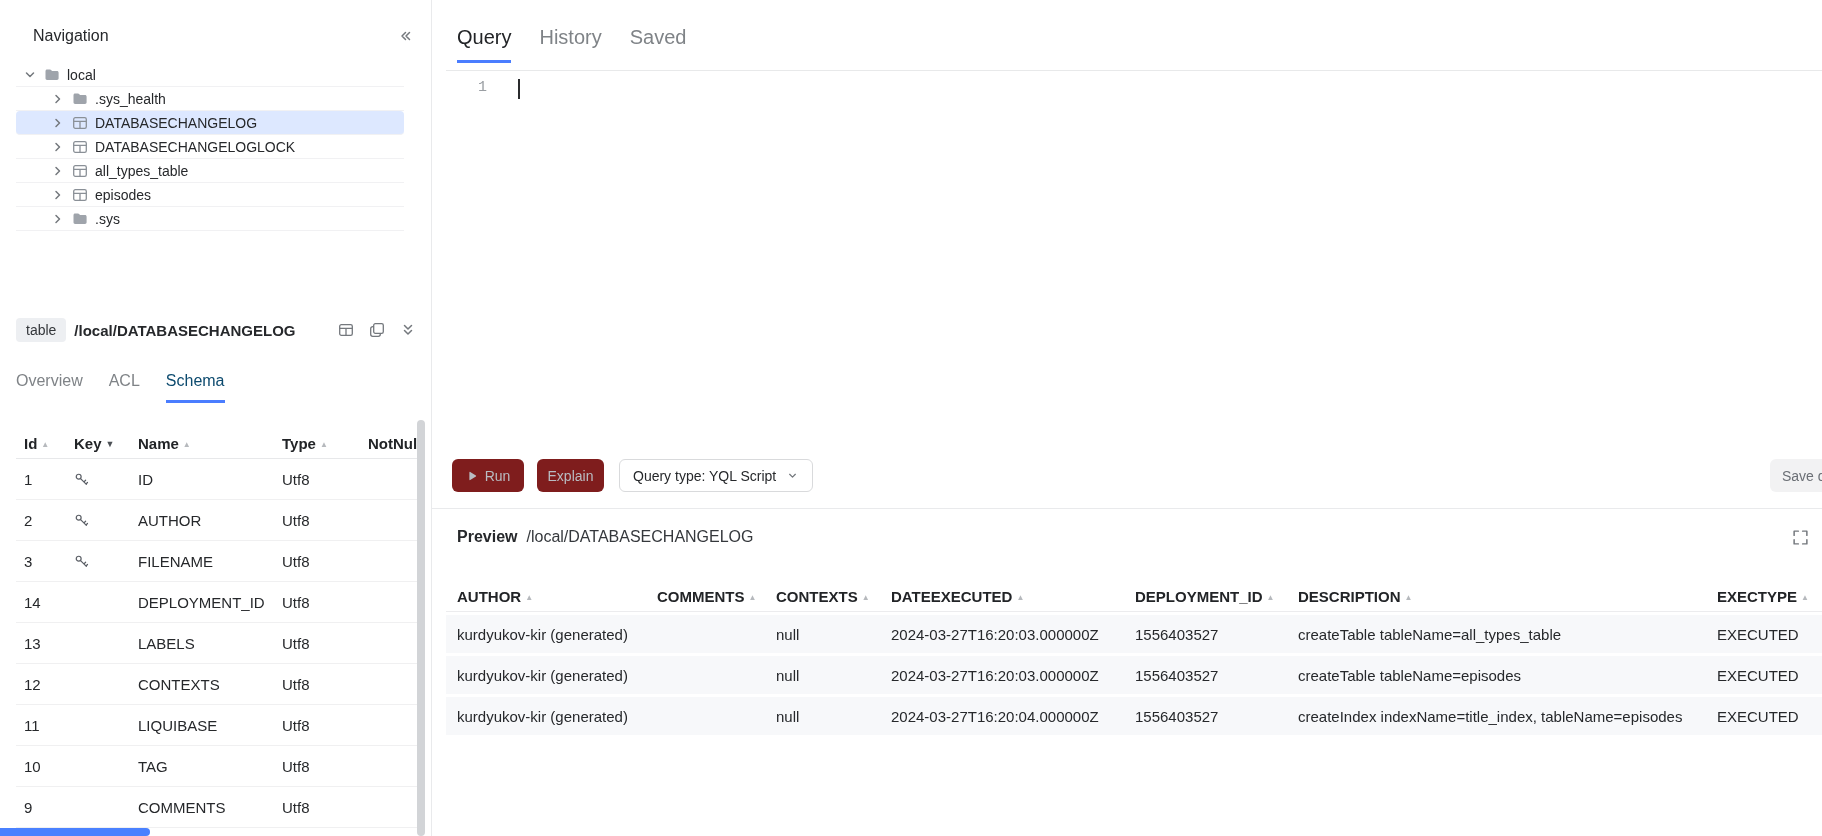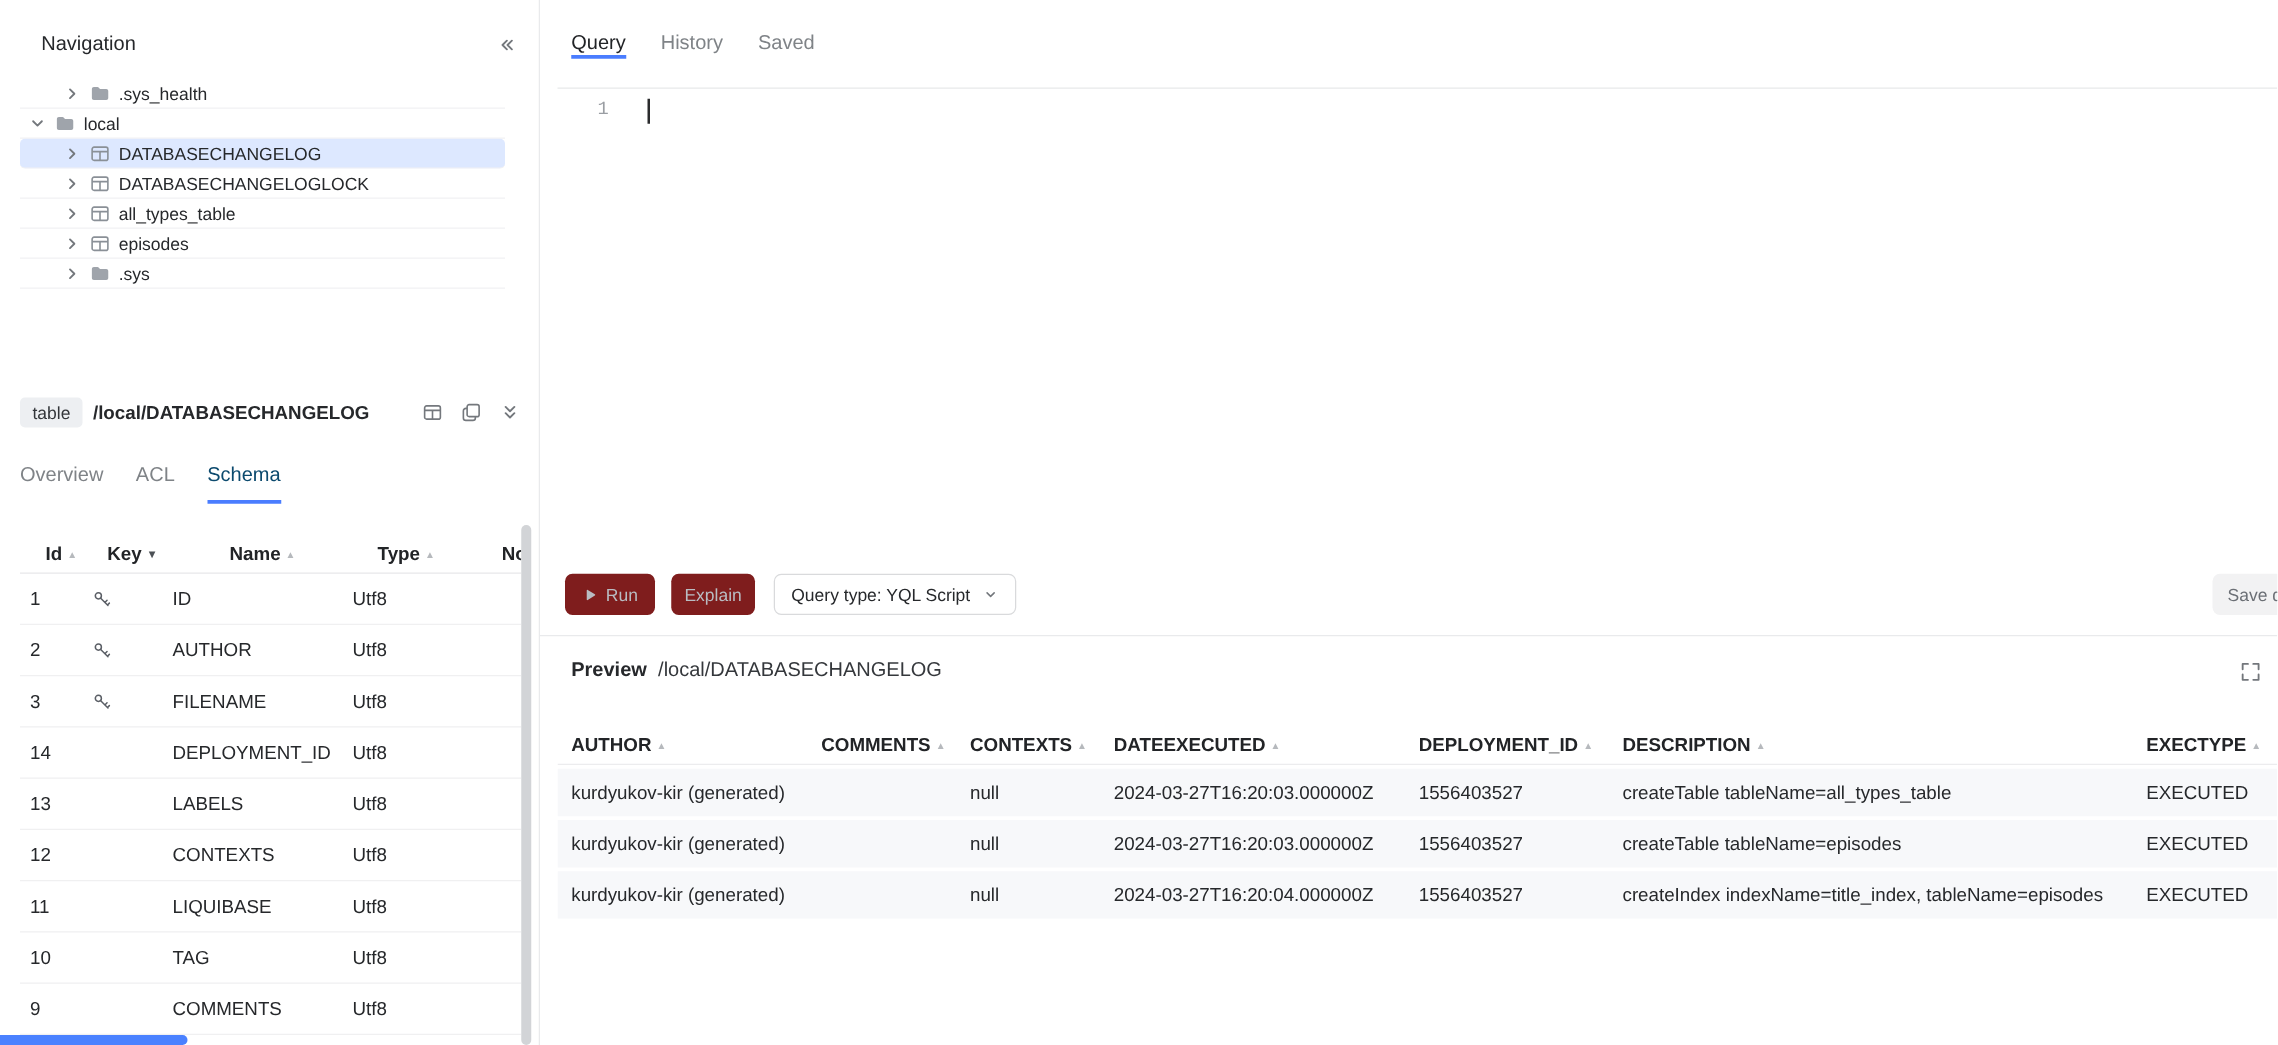--- a/index.html
+++ b/index.html
@@ -35,33 +35,33 @@
   .entity-path{margin-left:8px;font-size:15px;font-weight:600;color:#26282b;white-space:nowrap;}
   .summary-icons{margin-left:auto;display:flex;align-items:center;gap:15px;}
 
   .summary-tabs{position:absolute;left:16px;top:372px;display:flex;gap:26px;}
   .stab{font-size:16px;color:#7f8387;padding-bottom:10px;border-bottom:3px solid transparent;cursor:pointer;}
   .stab.active{color:#0c4a6e;border-bottom-color:#4a7dff;}
 
   
   .schema-table{position:absolute;left:16px;top:428px;width:401px;overflow:hidden;}
   .sgrid{display:grid;grid-template-columns:50px 64px 144px 86px 120px;padding-left:8px;align-items:center;}
-  .schema-header{height:30px;border-bottom:1px solid #e7e8ea;font-size:15px;font-weight:600;color:#222427;text-align:center;}
+  .schema-header{height:30px;border-bottom:1px solid #e7e8ea;font-size:15px;font-weight:600;color:#222427;}
   .schema-row{height:40px;border-bottom:1px solid #f0f0f1;font-size:15px;color:#26282b;}
   .sort{font-size:8px;color:#b6b9bd;margin-left:4px;vertical-align:2px;}
   .sort.active{color:#4c5055;font-size:9px;}
   .key-icon{color:#5b5f66;}
 
   
   .v-scrollbar{position:absolute;left:417px;top:420px;width:8px;height:416px;background:#d2d4d7;border-radius:4px;cursor:pointer;}
   .h-scrollbar{position:absolute;left:0;top:828px;width:150px;height:8px;background:#4a81ff;border-radius:0 4px 4px 0;cursor:pointer;}
 
   
   .query-tabs{position:absolute;left:457px;top:26px;display:flex;gap:28px;}
-  .qtab{font-size:16px;color:#7f8387;padding-bottom:0;border-bottom:3px solid transparent;cursor:pointer;}
+  .qtab{font-size:20px;color:#7f8387;padding-bottom:11px;border-bottom:3px solid transparent;cursor:pointer;}
   .qtab.active{color:#222427;font-weight:500;border-bottom-color:#4a7dff;}
 
   .editor{position:absolute;left:446px;top:70px;width:1376px;height:380px;border-top:1px solid #e8e9ea;box-sizing:border-box;}
   .gutter{position:absolute;left:0;top:5px;width:60px;text-align:right;padding-right:19px;box-sizing:border-box;
           font-family:"Liberation Mono","DejaVu Sans Mono",monospace;font-size:15px;line-height:24px;color:#9a9ea3;}
   .caret{position:absolute;left:72px;top:8px;width:1.5px;height:20px;background:#2a2b2d;}
   .editor-content{position:absolute;left:74px;top:5px;font-family:"Liberation Mono","DejaVu Sans Mono",monospace;
                   font-size:15px;line-height:24px;color:#26282b;white-space:pre;}
 
   .actions{position:absolute;left:452px;top:459px;display:flex;align-items:center;}
@@ -102,46 +102,46 @@
       <span class="nav-title">Navigation</span>
       <span class="icon-btn">
         <svg viewBox="0 0 16 16" width="16" height="16" fill="none" stroke="currentColor" stroke-width="1.5" stroke-linecap="round" stroke-linejoin="round">
             <path d="M8.5 4.5 5 8l3.5 3.5M12.5 4.5 9 8l3.5 3.5"></path>
           </svg>
       </span>
     </div>
 
     <div class="tree">
 
-      <div class="tree-row level1">
-        <span class="twisty">
-          <svg viewBox="0 0 16 16" width="16" height="16" fill="none" stroke="currentColor" stroke-width="1.5" stroke-linecap="round" stroke-linejoin="round">
-              <path d="M6 4.5 9.5 8 6 11.5"></path>
+      <div class="tree-row level0">
+        <span class="twisty">
+          <svg viewBox="0 0 16 16" width="16" height="16" fill="none" stroke="currentColor" stroke-width="1.5" stroke-linecap="round" stroke-linejoin="round">
+              <path d="M4.5 6 8 9.5 11.5 6"></path>
             </svg>
         </span>
         <span class="node-icon folder">
           <svg viewBox="0 0 16 16" width="16" height="16">
               <path fill="currentColor" d="M1.5 4.2c0-.9.7-1.6 1.6-1.6h2.9c.4 0 .8.2 1.1.5l.9 1h5c.9 0 1.6.7 1.6 1.6v5.6c0 .9-.7 1.6-1.6 1.6H3.1c-.9 0-1.6-.7-1.6-1.6V4.2z"></path>
             </svg>
         </span>
-        <span class="tree-label">.sys_health</span>
-      </div>
-
-      <div class="tree-row level0">
-        <span class="twisty">
-          <svg viewBox="0 0 16 16" width="16" height="16" fill="none" stroke="currentColor" stroke-width="1.5" stroke-linecap="round" stroke-linejoin="round">
-              <path d="M4.5 6 8 9.5 11.5 6"></path>
+        <span class="tree-label">local</span>
+      </div>
+
+      <div class="tree-row level1">
+        <span class="twisty">
+          <svg viewBox="0 0 16 16" width="16" height="16" fill="none" stroke="currentColor" stroke-width="1.5" stroke-linecap="round" stroke-linejoin="round">
+              <path d="M6 4.5 9.5 8 6 11.5"></path>
             </svg>
         </span>
         <span class="node-icon folder">
           <svg viewBox="0 0 16 16" width="16" height="16">
               <path fill="currentColor" d="M1.5 4.2c0-.9.7-1.6 1.6-1.6h2.9c.4 0 .8.2 1.1.5l.9 1h5c.9 0 1.6.7 1.6 1.6v5.6c0 .9-.7 1.6-1.6 1.6H3.1c-.9 0-1.6-.7-1.6-1.6V4.2z"></path>
             </svg>
         </span>
-        <span class="tree-label">local</span>
+        <span class="tree-label">.sys_health</span>
       </div>
 
       <div class="tree-row level1 selected">
         <span class="twisty">
           <svg viewBox="0 0 16 16" width="16" height="16" fill="none" stroke="currentColor" stroke-width="1.5" stroke-linecap="round" stroke-linejoin="round">
               <path d="M6 4.5 9.5 8 6 11.5"></path>
             </svg>
         </span>
         <span class="node-icon table">
           <svg viewBox="0 0 16 16" width="16" height="16" fill="none" stroke="currentColor" stroke-width="1.3">

